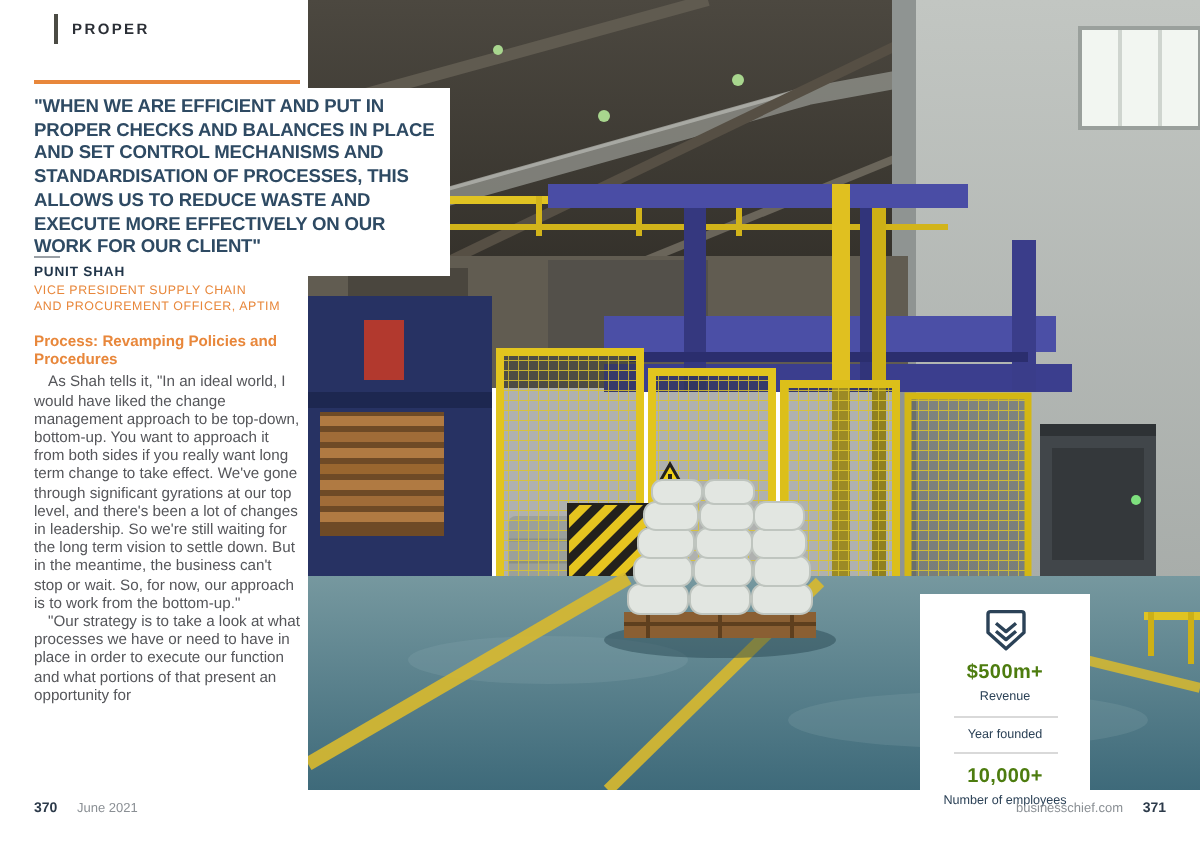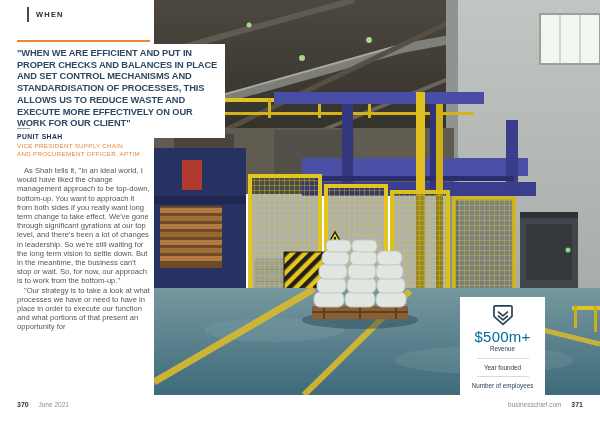--- a/index.html
+++ b/index.html
@@ -25,21 +25,21 @@
   .body-col{position:absolute;left:17px;top:166px;width:134px;font-size:7.6px;
             line-height:9.2px;color:#55565a;}
   .body-col p{margin:0 0 7px 0;}
   .body-col p.indent{text-indent:7px;margin-bottom:0;}
   .body-col p.last{margin-bottom:0;}
   .body-heading{font-size:7.6px;font-weight:bold;color:#e8873b;margin:0 0 2px 0;line-height:9.2px;}
   
   .stats-panel{position:absolute;left:460px;top:297px;width:85px;background:#ffffff;
                text-align:center;padding:6px 0 8px 0;}
   .stat-icon{display:block;margin:0 auto 3px auto;}
-  .stat-value{font-size:15px;color:#0369a1;letter-spacing:.2px;line-height:14px;}
+  .stat-value{font-size:10px;color:#4d7c0f;letter-spacing:.2px;line-height:14px;font-weight:bold;}
   .stat-label{font-size:6.3px;color:#2c4257;line-height:7.5px;margin-top:1px;}
   .stat-divider{width:52px;height:1px;background:#d9d9d9;margin:5px auto;}
   
   .footer{position:absolute;top:401px;font-size:6.5px;color:#8a8f94;}
   .footer .pg{font-weight:bold;color:#2c3a4a;font-size:7px;}
   .footer-left{left:17px;}
   .footer-right{right:17px;text-align:right;}
   .footer .sep{display:inline-block;width:8px;}
 </style>
 </head>
@@ -177,52 +177,54 @@
           <rect x="222" y="264" width="27" height="15" rx="6"></rect>
         <rect x="168" y="251" width="27" height="14" rx="6"></rect>
           <rect x="196" y="251" width="27" height="14" rx="6"></rect>
           <rect x="223" y="251" width="25" height="14" rx="6"></rect>
         <rect x="172" y="240" width="25" height="12" rx="5"></rect>
           <rect x="198" y="240" width="25" height="12" rx="5"></rect>
       </g>
     </g>
   </svg>
 
-  <div class="aptim-tag">WHEN</div>
+  <div class="aptim-tag">PROPER</div>
 
   <div class="quote-rule"></div>
   <div class="quote-box">
     <div class="quote-text">"WHEN WE ARE EFFICIENT AND PUT IN PROPER CHECKS AND BALANCES IN PLACE AND SET CONTROL MECHANISMS AND STANDARDISATION OF PROCESSES, THIS ALLOWS US TO REDUCE WASTE AND EXECUTE MORE EFFECTIVELY ON OUR WORK FOR OUR CLIENT"</div>
   </div>
 
   <div class="attribution">
     <div class="attr-rule"></div>
     <div class="attr-name">PUNIT SHAH</div>
     <div class="attr-title">
       <span>VICE PRESIDENT SUPPLY CHAIN</span><br>
       <span>AND PROCUREMENT OFFICER, APTIM</span>
     </div>
   </div>
 
   <div class="body-col">
+    <h4 class="body-heading">Process: Revamping Policies and Procedures</h4>
     <p class="indent">As Shah tells it, "In an ideal world, I would have liked the change management approach to be top-down, bottom-up. You want to approach it from both sides if you really want long term change to take effect. We've gone through significant gyrations at our top level, and there's been a lot of changes in leadership. So we're still waiting for the long term vision to settle down. But in the meantime, the business can't stop or wait. So, for now, our approach is to work from the bottom-up."</p>
     <p class="indent last">"Our strategy is to take a look at what processes we have or need to have in place in order to execute our function and what portions of that present an opportunity for</p>
   </div>
 
   <div class="stats-panel">
     <svg class="stat-icon" width="24" height="24" viewBox="0 0 24 24">
       <path d="M4.2 2.8 h15.6 c.7 0 1.2.5 1.2 1.2 v9.3 L12 21.4 3 13.3 V4 c0-.7.5-1.2 1.2-1.2 z" fill="none" stroke="#2b4257" stroke-width="1.7" stroke-linejoin="round"></path>
       <path d="M7 8.6 l5 4.2 5-4.2" fill="none" stroke="#2b4257" stroke-width="1.7" stroke-linejoin="round"></path>
       <path d="M7 12.6 l5 4.2 5-4.2" fill="none" stroke="#2b4257" stroke-width="1.7" stroke-linejoin="round"></path>
     </svg>
     <div class="stat-value">$500m+</div>
     <div class="stat-label">Revenue</div>
     <div class="stat-divider"></div>
     <div class="stat-label">Year founded</div>
     <div class="stat-divider"></div>
+    <div class="stat-value">10,000+</div>
     <div class="stat-label">Number of employees</div>
   </div>
 
   <div class="footer footer-left">
     <span class="pg">370</span><span class="sep"></span>
     <span>June 2021</span>
   </div>
   <div class="footer footer-right">
     <span>businesschief.com</span><span class="sep"></span>
     <span class="pg">371</span>

